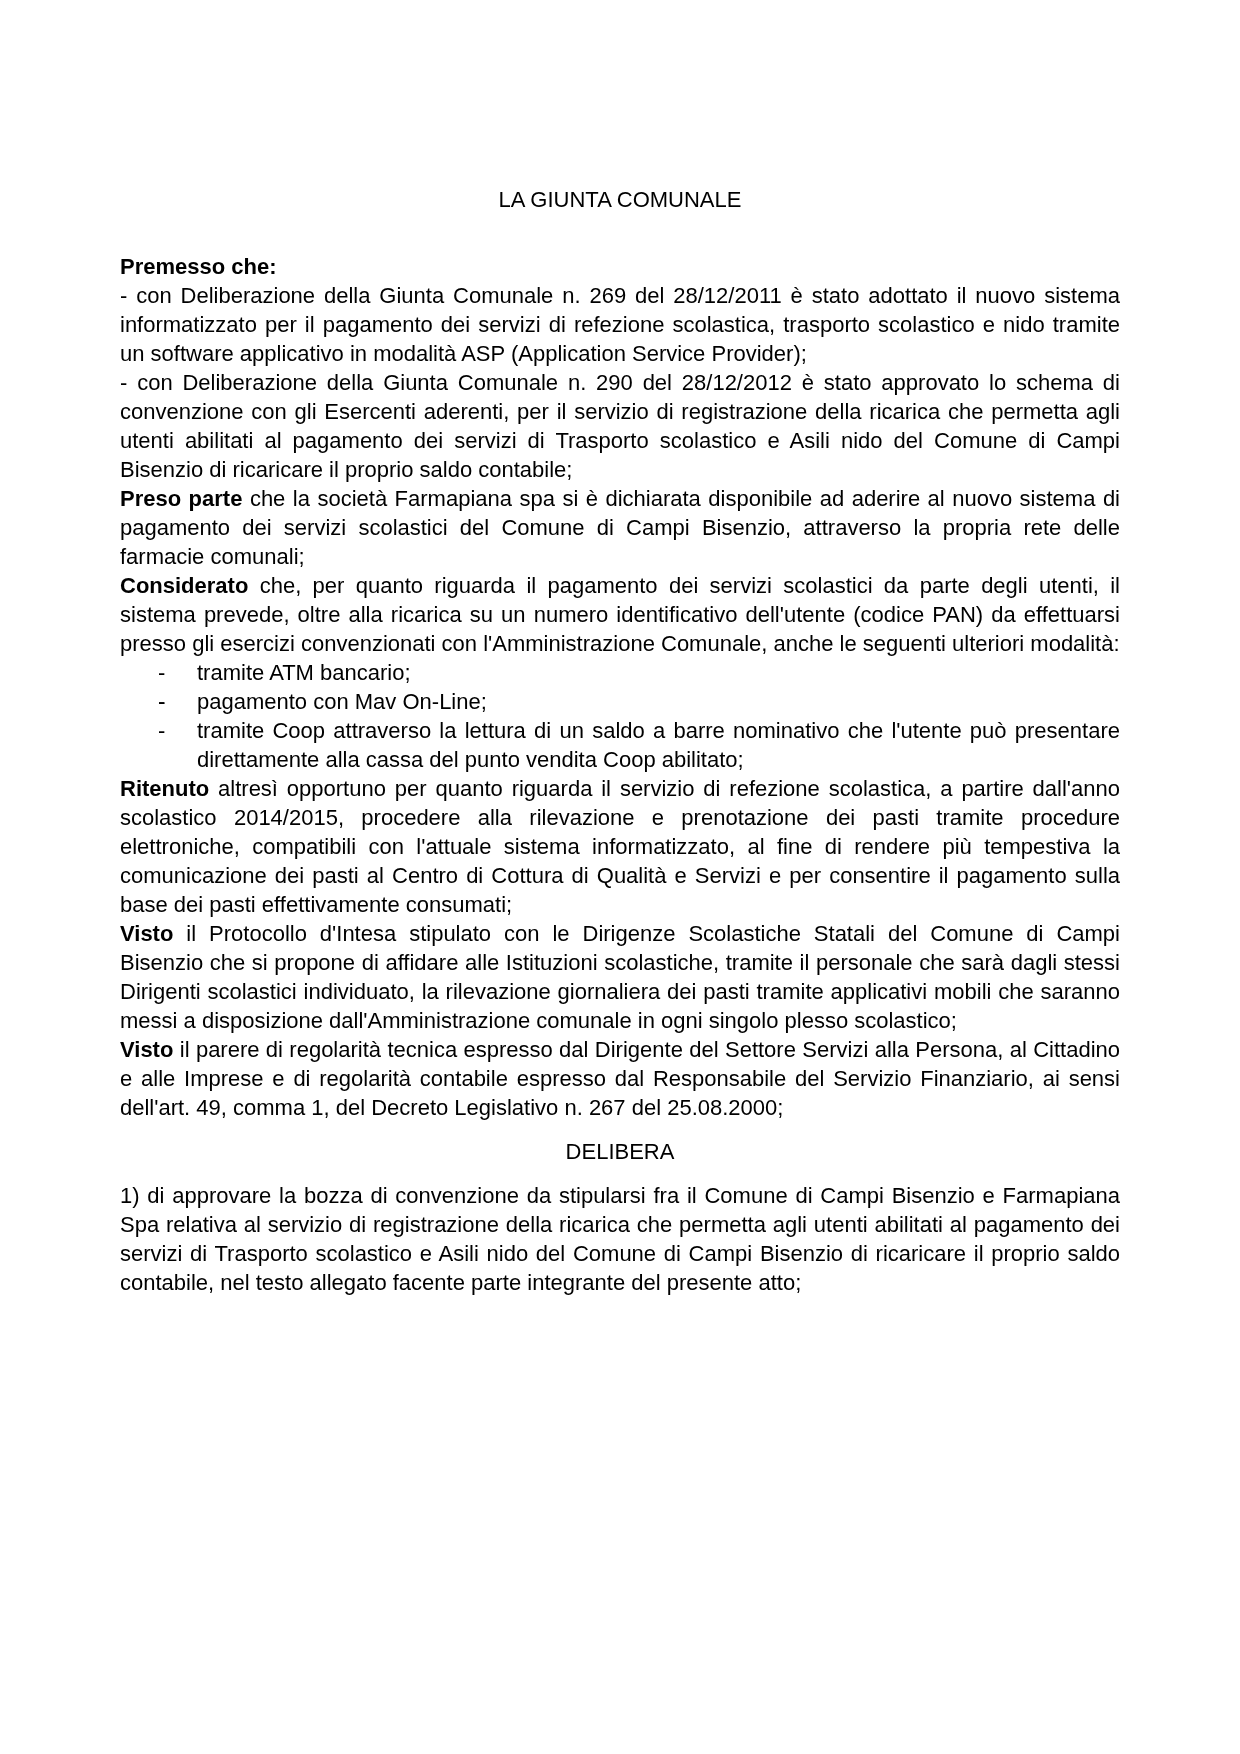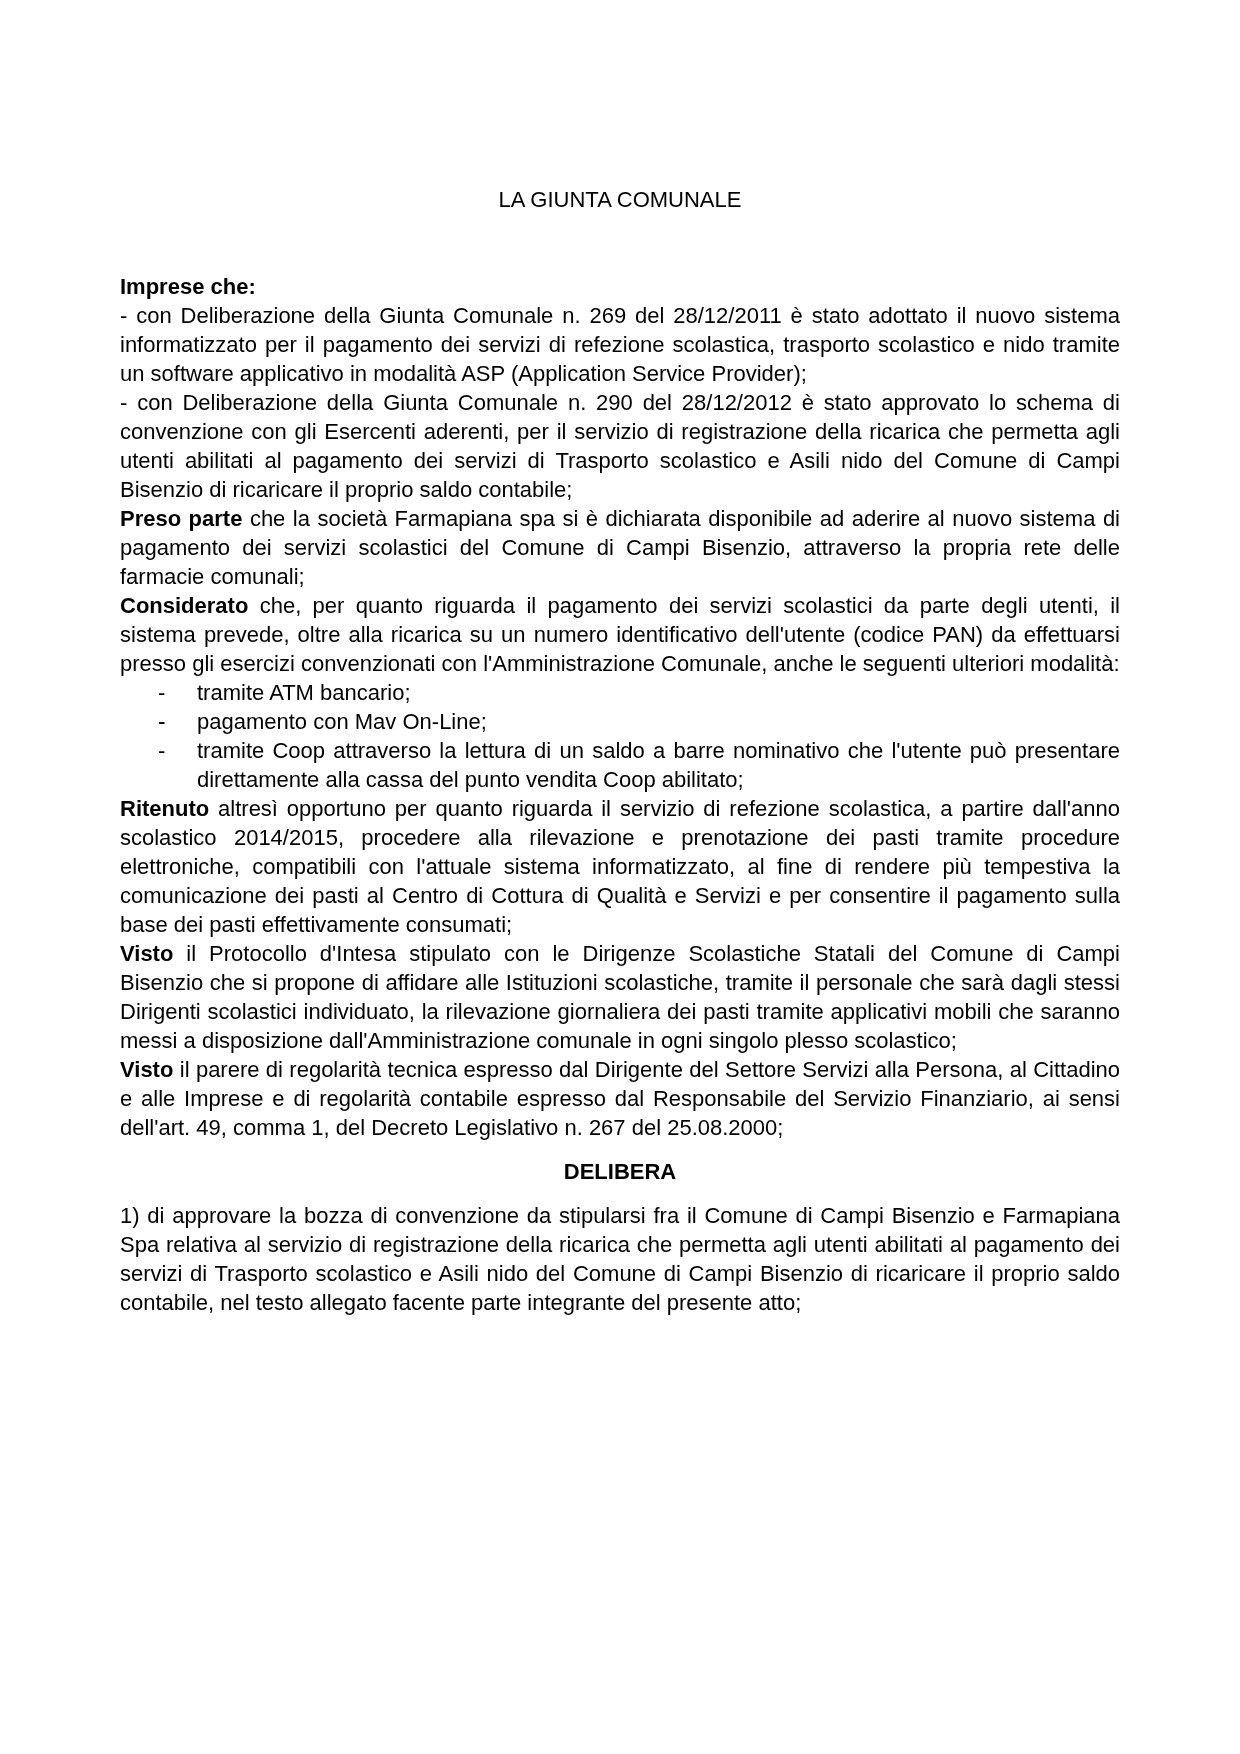--- a/index.html
+++ b/index.html
@@ -14,21 +14,21 @@
     background: #ffffff;
     color: #000000;
     font-family: "Liberation Sans", "DejaVu Sans", sans-serif;
     font-size: 22px;
     line-height: 29px;
     box-sizing: border-box;
     padding: 185px 120px 0 120px;
     overflow: hidden;
   }
   .title {
-    margin: 0 0 58px 0;
+    margin: 0 0 38px 0;
     font-size: 22px;
     font-weight: normal;
     text-align: center;
   }
   .para {
     margin: 0;
     text-align: justify;
   }
   .para strong {
     font-weight: bold;
@@ -44,31 +44,30 @@
     text-align: justify;
   }
   .bullet .dash {
     position: absolute;
     left: 38px;
     top: 0;
   }
   .delibera-heading {
     margin: 15px 0;
     text-align: center;
-    font-weight: bold;
   }
 </style>
 </head>
 <body>
 
 <div class="page">
 
   <h1 class="title">LA GIUNTA COMUNALE</h1>
 
-  <p class="para"><strong>Imprese che:</strong><span></span></p>
+  <p class="para"><strong>Premesso che:</strong><span></span></p>
 
   <p class="para"><strong></strong><span>- con Deliberazione della Giunta Comunale n. 269 del 28/12/2011 è stato adottato il nuovo sistema informatizzato per il pagamento dei servizi di refezione scolastica, trasporto scolastico e nido tramite un software applicativo in modalità ASP (Application Service Provider);</span></p>
 
   <p class="para"><strong></strong><span>- con Deliberazione della Giunta Comunale n. 290 del 28/12/2012 è stato approvato lo schema di convenzione con gli Esercenti aderenti, per il servizio di registrazione della ricarica che permetta agli utenti abilitati al pagamento dei servizi di Trasporto scolastico e Asili nido del Comune di Campi Bisenzio di ricaricare il proprio saldo contabile;</span></p>
 
   <p class="para"><strong>Preso parte</strong><span> che la società Farmapiana spa si è dichiarata disponibile ad aderire al nuovo sistema di pagamento dei servizi scolastici del Comune di Campi Bisenzio, attraverso la propria rete delle farmacie comunali;</span></p>
 
   <p class="para"><strong>Considerato</strong><span> che, per quanto riguarda il pagamento dei servizi scolastici da parte degli utenti, il sistema prevede, oltre alla ricarica su un numero identificativo dell'utente (codice PAN) da effettuarsi presso gli esercizi convenzionati con l'Amministrazione Comunale, anche le seguenti ulteriori modalità:</span></p>
 
   <ul class="bullets">

